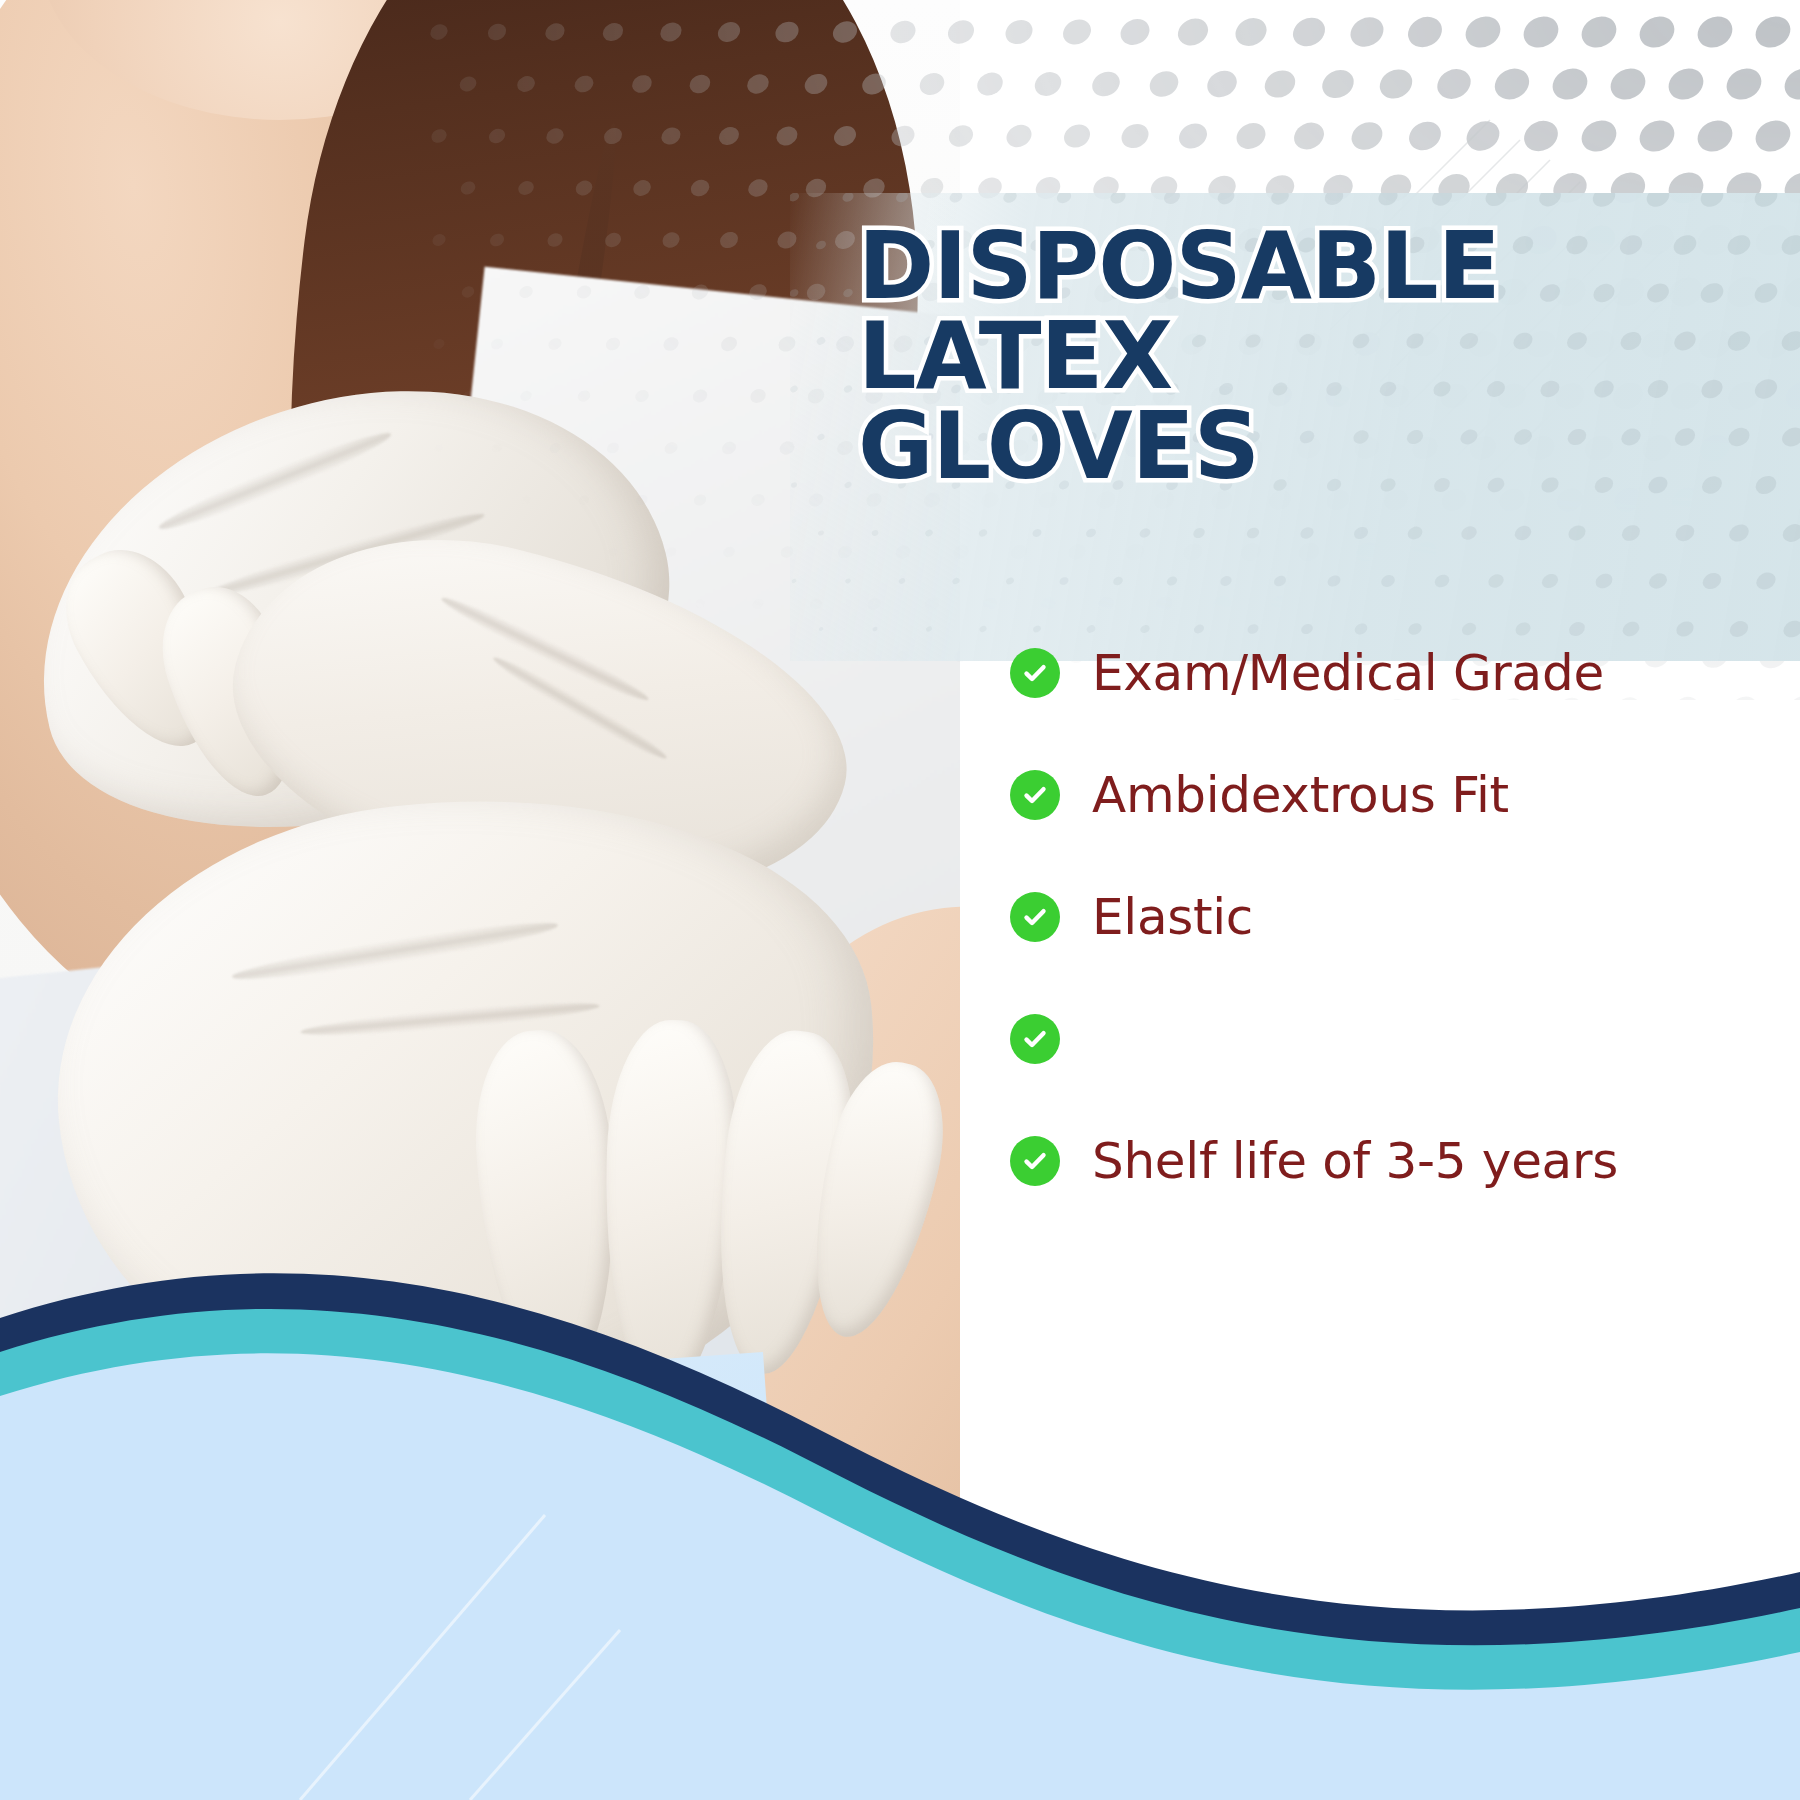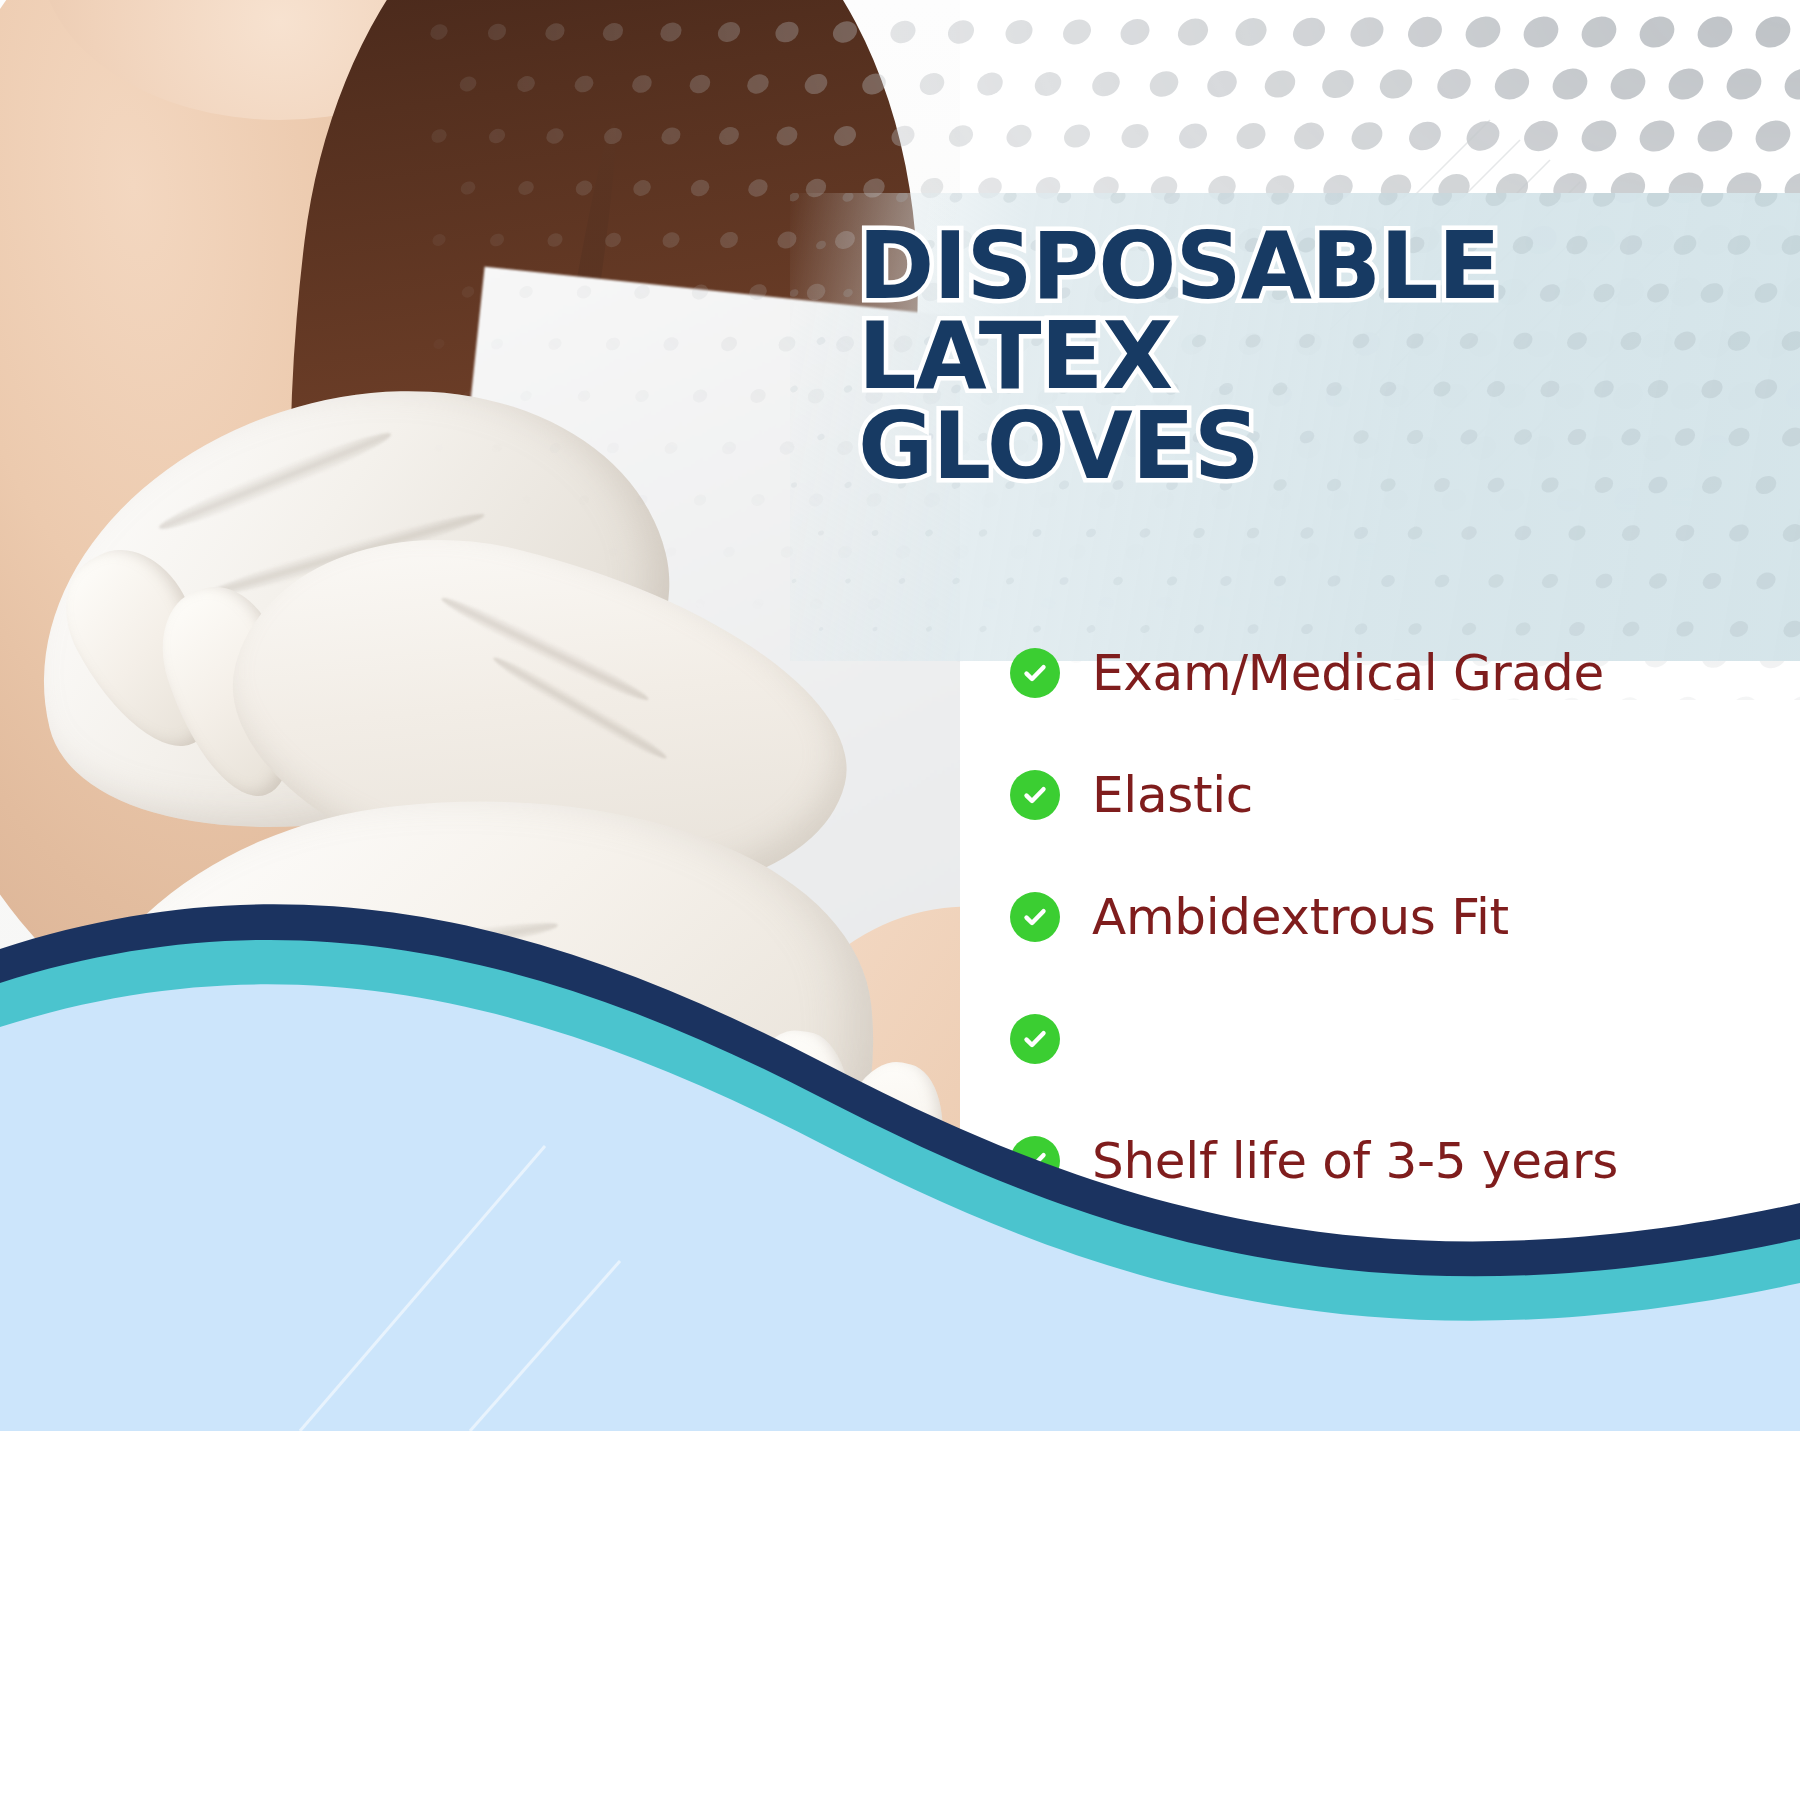--- a/index.html
+++ b/index.html
@@ -1,20 +1,20 @@
 <!DOCTYPE html>
 <html><head>
 <meta charset="utf-8">
 <style>
   html,body{margin:0;padding:0;background:#fff;}
   body{font-family:"Liberation Sans",sans-serif;}
 
   #poster{
     position:relative;
-    width:1800px;height:1431px;
+    width:1800px;height:1800px;
     overflow:hidden;
     background:#ffffff;
   }
 
   
   .photo{
     position:absolute;left:0;top:0;width:960px;height:1800px;
     overflow:hidden;
     background:#fbfafa;
   }
@@ -851,30 +851,30 @@
       </span>
       <span class="feature-label">Exam/Medical Grade</span>
     </div>
 
     <div class="feature">
       <span class="check">
         <svg width="30" height="30" viewBox="0 0 30 30" xmlns="http://www.w3.org/2000/svg">
           <path d="M6.5 15.6 L12 21 L23.5 9.2" fill="none" stroke="#FFFFFF" stroke-width="4.4" stroke-linecap="round" stroke-linejoin="round"></path>
         </svg>
       </span>
-      <span class="feature-label">Elastic</span>
+      <span class="feature-label">Ambidextrous Fit</span>
     </div>
 
     <div class="feature">
       <span class="check">
         <svg width="30" height="30" viewBox="0 0 30 30" xmlns="http://www.w3.org/2000/svg">
           <path d="M6.5 15.6 L12 21 L23.5 9.2" fill="none" stroke="#FFFFFF" stroke-width="4.4" stroke-linecap="round" stroke-linejoin="round"></path>
         </svg>
       </span>
-      <span class="feature-label">Ambidextrous Fit</span>
+      <span class="feature-label">Elastic</span>
     </div>
 
     <div class="feature">
       <span class="check">
         <svg width="30" height="30" viewBox="0 0 30 30" xmlns="http://www.w3.org/2000/svg">
           <path d="M6.5 15.6 L12 21 L23.5 9.2" fill="none" stroke="#FFFFFF" stroke-width="4.4" stroke-linecap="round" stroke-linejoin="round"></path>
         </svg>
       </span>
     </div>
 

